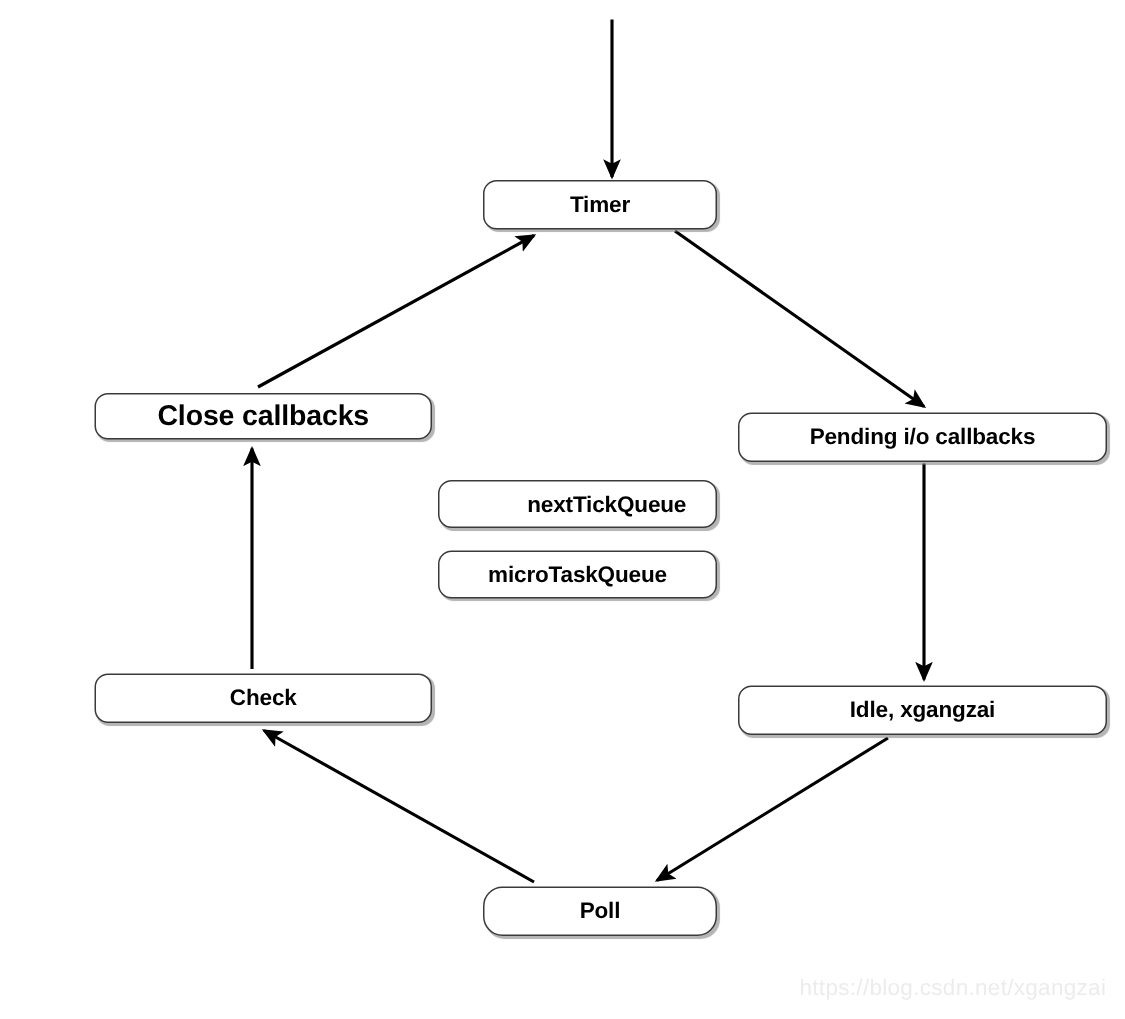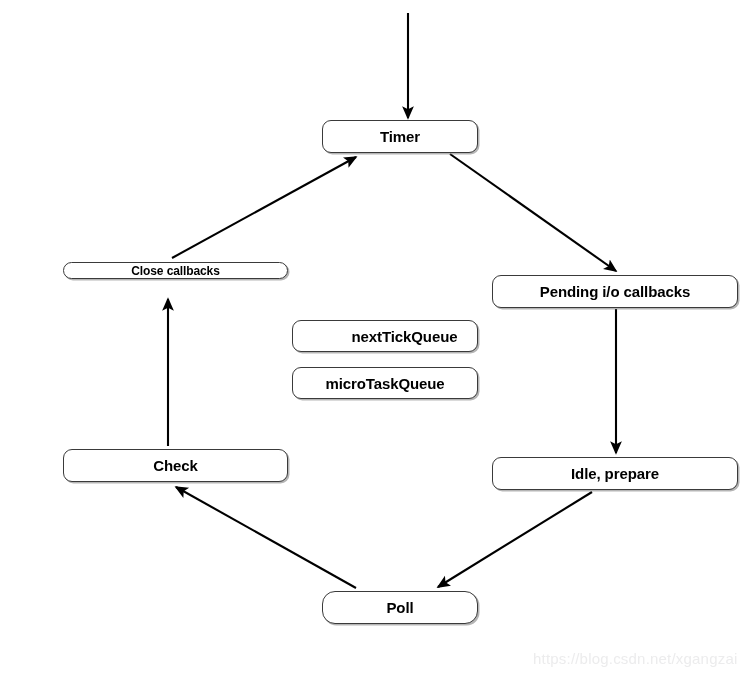--- a/index.html
+++ b/index.html
@@ -79,32 +79,32 @@
 
   <div class="node-box" style="left:322px; top:120px; width:156px; height:33px; font-size:15px;">
     <span class="node-label">Timer</span>
   </div>
 
   <div class="node-box" style="left:492px; top:275px; width:246px; height:33px; font-size:15px;">
     <span class="node-label">Pending i/o callbacks</span>
   </div>
 
   <div class="node-box" style="left:492px; top:457px; width:246px; height:33px; font-size:15px;">
-    <span class="node-label">Idle, prepare</span>
+    <span class="node-label">Idle, xgangzai</span>
   </div>
 
   <div class="node-box" style="left:322px; top:591px; width:156px; height:33px; font-size:15px;border-radius:13px;">
     <span class="node-label">Poll</span>
   </div>
 
   <div class="node-box" style="left:63px; top:449px; width:225px; height:33px; font-size:15px;">
     <span class="node-label">Check</span>
   </div>
 
-  <div class="node-box" style="left:63px; top:262px; width:225px; height:17px; font-size:12px;">
+  <div class="node-box" style="left:63px; top:262px; width:225px; height:31px; font-size:19px;">
     <span class="node-label">Close callbacks</span>
   </div>
 
   <div class="node-box" style="left:292px; top:320px; width:186px; height:32px; font-size:15px;padding-left:39px;">
     <span class="node-label">nextTickQueue</span>
   </div>
 
   <div class="node-box" style="left:292px; top:367px; width:186px; height:32px; font-size:15px;text-align:center;">
     <span class="node-label">microTaskQueue</span>
   </div>

